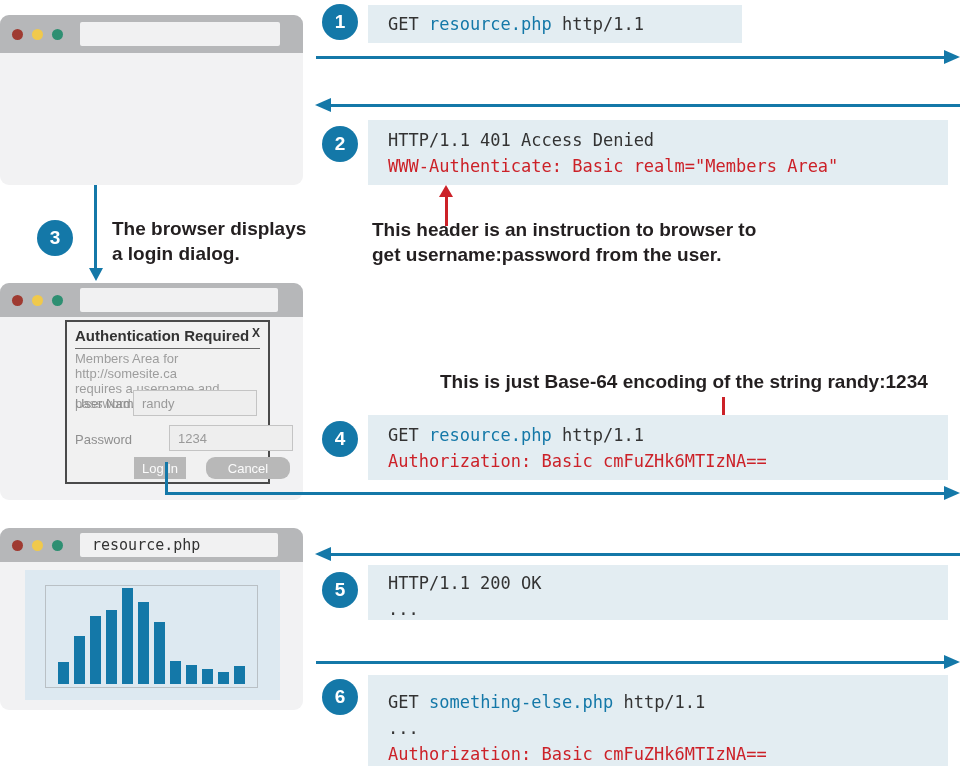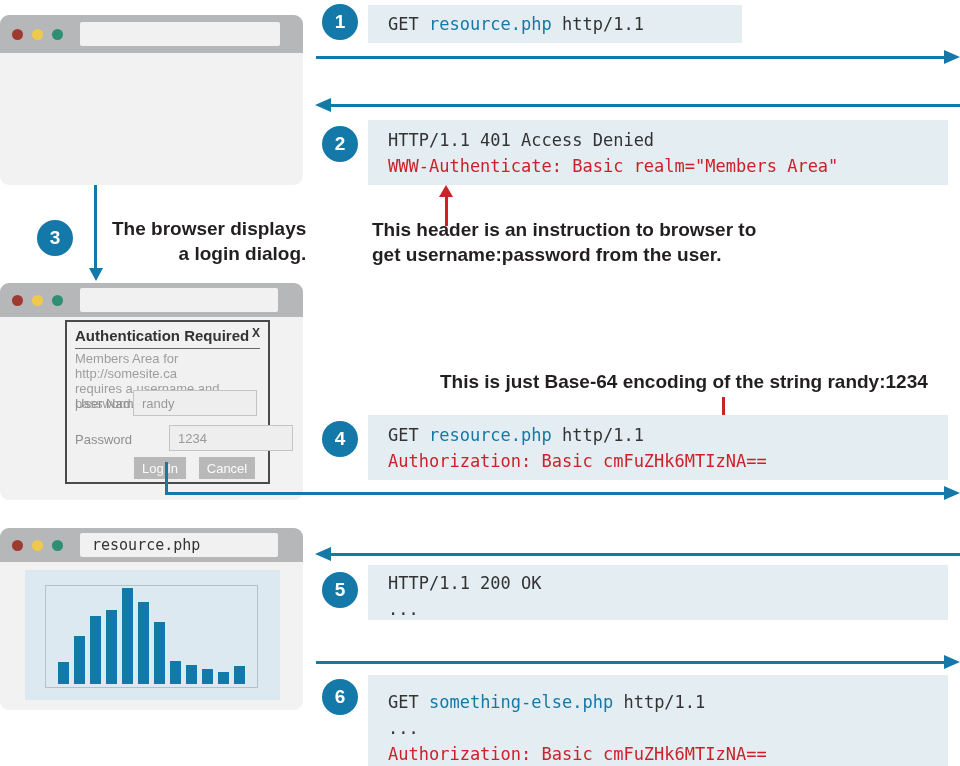--- a/index.html
+++ b/index.html
@@ -93,21 +93,21 @@
   <div class="ah rah-up" style="left:439px;top:185px;"></div>
 
   <div class="note" style="left:372px;top:217px;">
     <div>This header is an instruction to browser to</div>
     <div>get username:password from the user.</div>
   </div>
 
   <div class="step-circle" style="left:37px;top:220px;">
     <span>3</span>
   </div>
-  <div class="note" style="left:112px;top:216px;text-align:right;">
+  <div class="note" style="left:112px;top:216px;">
     <div>The browser displays</div>
     <div>a login dialog.</div>
   </div>
 
   <div class="vline" style="left:94px;top:185px;height:85px;"></div>
   <div class="ah ah-down" style="left:89px;top:268px;"></div>
 
   <div class="browser" style="left:0;top:283px;width:303px;height:217px;">
     <div class="titlebar" style="height:34px;">
       <div class="dot dot-red"></div>
@@ -120,21 +120,21 @@
       <div class="dlg-close">X</div>
       <div class="dlg-msg">
         <div>Members Area for http://somesite.ca</div>
         <div>requires a username and password.</div>
       </div>
       <div class="dlg-label" style="top:74px;">User Name</div>
       <input class="dlg-input" style="top: 68px;" readonly="" value="randy">
       <div class="dlg-label" style="top:110px;">Password</div>
       <input class="dlg-input" style="top: 103px; margin-left: 36px;" readonly="" value="1234">
       <button class="dlg-btn" style="left:67px;top:135px;width:52px;">Log In</button>
-      <button class="dlg-btn" style="left:132px;top:135px;width:56px;">Cancel</button>
+      <button class="dlg-btn" style="left:139px;top:135px;width:84px;border-radius:9px;">Cancel</button>
     </div>
   </div>
 
   <div class="note" style="left:440px;top:369px;">This is just Base-64 encoding of the string randy:1234</div>
 
   <div class="vline redline" style="left:722px;top:397px;height:39px;"></div>
   <div class="ah rah-down" style="left:716px;top:435px;"></div>
 
   <div class="step-circle" style="left:322px;top:421px;">
     <span>4</span>

